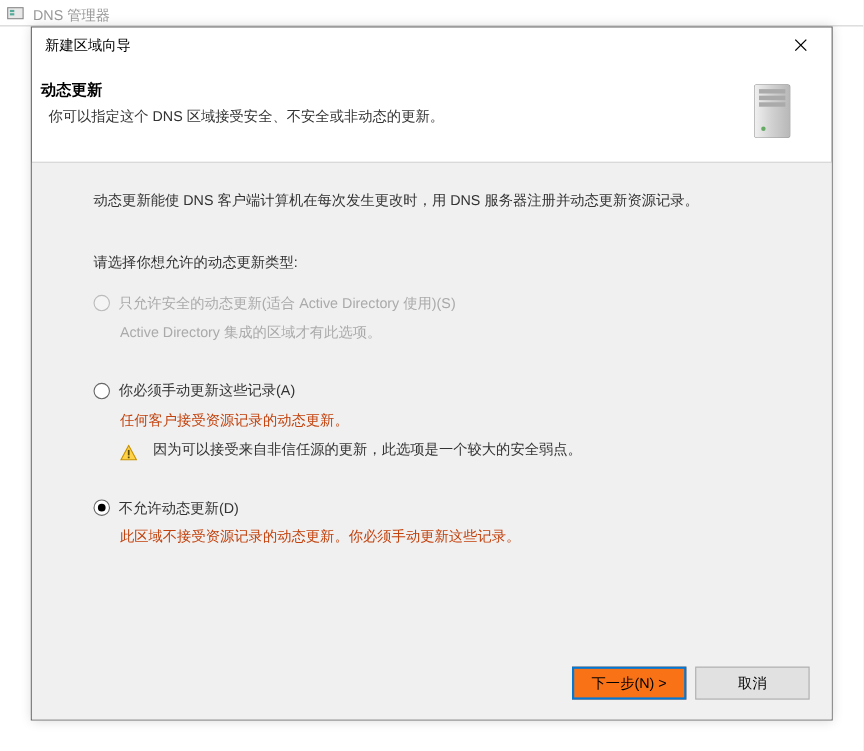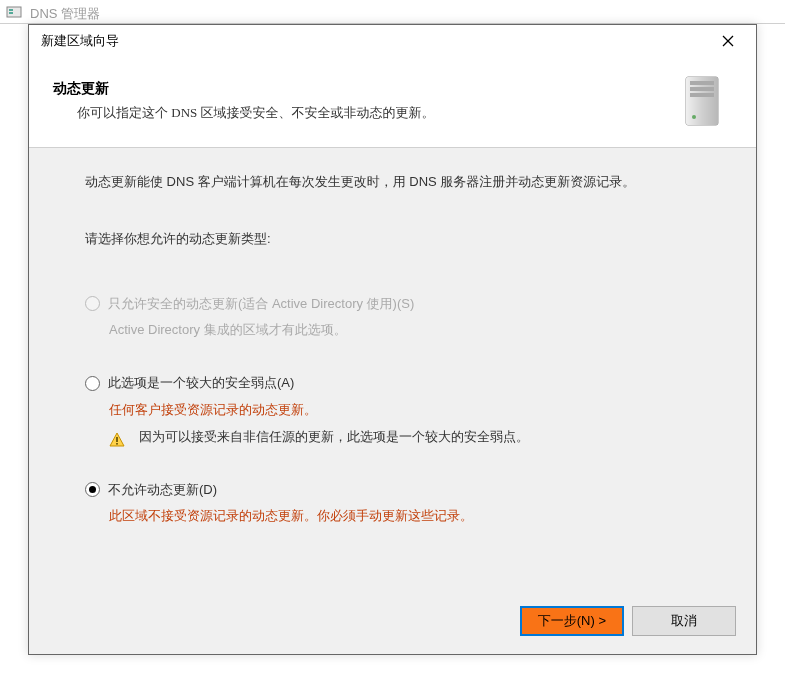--- a/index.html
+++ b/index.html
@@ -67,60 +67,59 @@
     .close-btn {
       width: 40px;
       height: 28px;
       display: flex;
       align-items: center;
       justify-content: center;
       cursor: pointer;
       font-size: 16px;
     }
     .dialog-header {
-      padding: 16px 24px 18px 24px;
-      display: flex;
-      align-items: center;
+      padding: 16px 24px 18px 8px;
+      display: flex;
+      align-items: flex-start;
       border-bottom: 1px solid #d0d0d0;
       position: relative;
     }
     .dialog-header-text {
       flex: 1;
     }
     .dialog-heading {
       font-weight: bold;
       font-size: 14px;
       margin-bottom: 6px;
       color: #000;
     }
     .dialog-subheading {
       font-size: 13px;
       color: #333;
-      margin-left: 24px;
-      font-family: Liberation Serif, serif;
+      margin-left: 7px;
     }
     .server-icon {
       width: 48px;
       height: 56px;
       margin-left: 12px;
       margin-right: 4px;
     }
     .dialog-body {
       flex: 1;
       background: #f0f0f0;
       padding: 24px 48px 20px 56px;
       color: #333;
       line-height: 1.6;
     }
     .intro-text {
       margin-bottom: 36px;
       font-size: 13px;
     }
     .choose-text {
-      margin-bottom: 44px;
+      margin-bottom: 16px;
       font-size: 13px;
     }
     .radio-option {
       margin-bottom: 32px;
     }
     .radio-row {
       display: flex;
       align-items: center;
       margin-bottom: 6px;
     }
@@ -259,21 +258,21 @@
       <div class="radio-row">
         <div class="radio-circle disabled"></div>
         <span class="radio-label disabled">只允许安全的动态更新(适合 Active Directory 使用)(S)</span>
       </div>
       <div class="radio-description disabled">Active Directory 集成的区域才有此选项。</div>
     </div>
 
     <div class="radio-option">
       <div class="radio-row">
         <div class="radio-circle"></div>
-        <span class="radio-label">此选项是一个较大的安全弱点(A)</span>
+        <span class="radio-label">你必须手动更新这些记录(A)</span>
       </div>
       <div class="radio-description">任何客户接受资源记录的动态更新。</div>
       <div class="warning-row">
         <svg class="warning-icon" viewBox="0 0 16 16">
           <path d="M8 1 L15 14 L1 14 Z" fill="#ffd24a" stroke="#c79100" stroke-width="1"></path>
           <rect x="7.2" y="5" width="1.6" height="5" fill="#5a4a00"></rect>
           <rect x="7.2" y="11" width="1.6" height="1.6" fill="#5a4a00"></rect>
         </svg>
         <span class="warning-text">因为可以接受来自非信任源的更新，此选项是一个较大的安全弱点。</span>
       </div>

